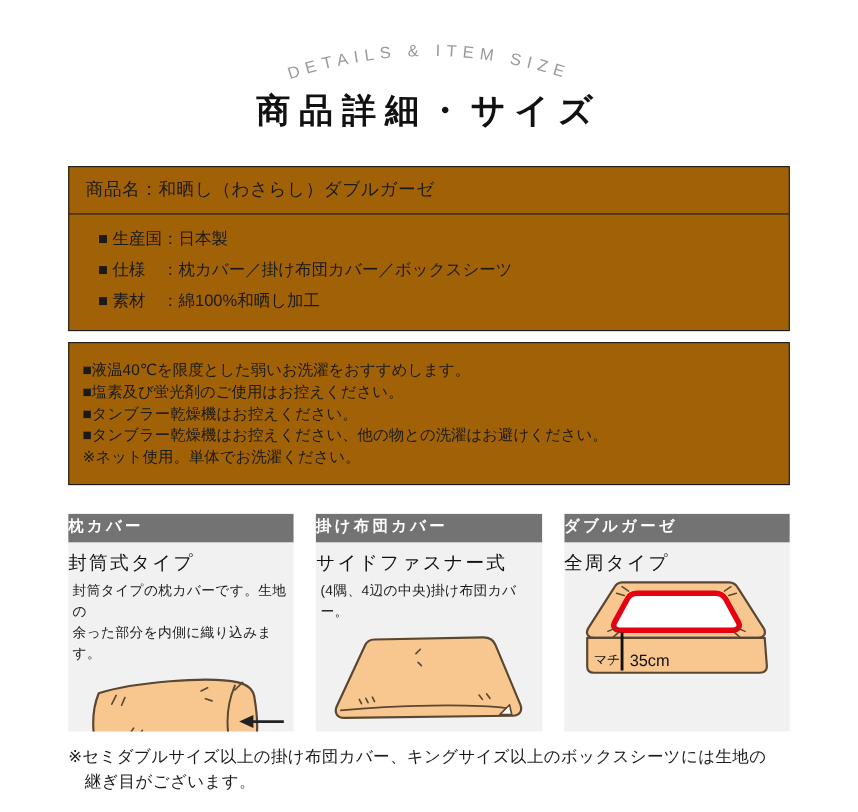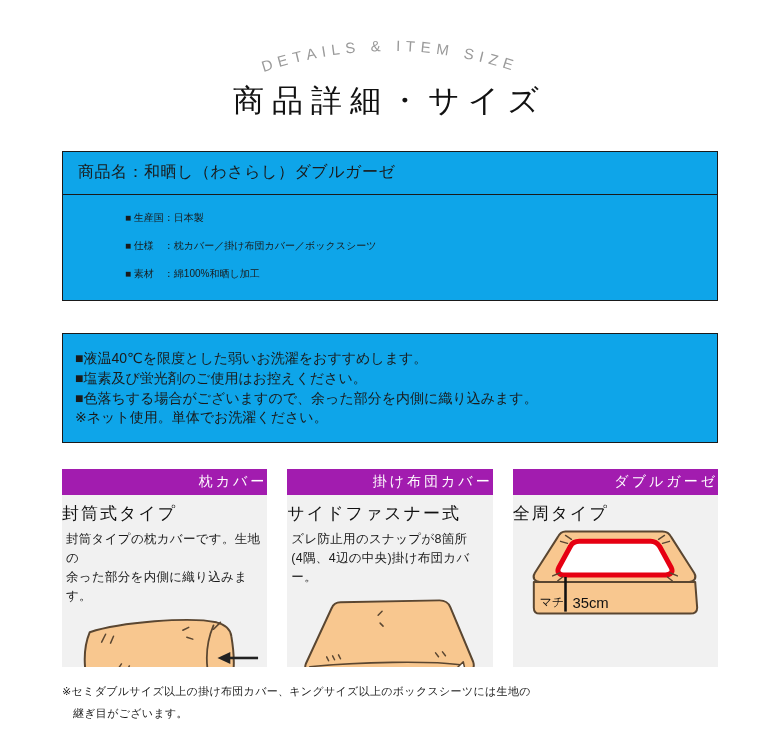--- a/index.html
+++ b/index.html
@@ -11,63 +11,63 @@
     background: #ffffff;
     overflow: hidden;
     font-family: "Liberation Sans", "DejaVu Sans", sans-serif;
     color: #1a1a1a;
   }
   
   .hdr { text-align: center; padding-top: 6px; }
   .arch-svg { display: block; margin: 0 auto; }
   .page-title {
     font-family: "Liberation Serif", "DejaVu Serif", serif;
-    font-weight: normal;
+    font-weight: bold;
     font-size: 31px;
     letter-spacing: 8px;
     line-height: 36px;
     margin-top: 3px;
     color: #111;
   }
   
   .content { width: 656px; margin: 0 auto; }
-  .box { border: 1px solid #1a1a1a; background: #0ea5e9; }
+  .box { border: 1px solid #1a1a1a; background: #a16207; }
   .product-box { margin-top: 32px; }
   .box-header {
     font-size: 16px;
     letter-spacing: 0.5px;
     padding: 10px 15px 11px;
     border-bottom: 1px solid #1a1a1a;
   }
   .spec-list { list-style: none; padding: 9px 15px 12px 26px; }
-  .spec-list li { font-size: 10px; line-height: 28px; white-space: pre; margin-left: 36px; }
-  .care-box { margin-top: 32px; padding: 15px 15px 14px 12px; }
+  .spec-list li { font-size: 15px; line-height: 28px; white-space: pre; }
+  .care-box { margin-top: 10px; padding: 15px 15px 14px 12px; }
   .care-box p { font-size: 14px; line-height: 19.8px; }
   
   .columns { display: flex; gap: 20px; margin-top: 26px; }
   .col { flex: 1; background: #f1f1f1; height: 198px; overflow: hidden; }
   .ribbon {
-    background: #a21caf; color: #ffffff;
+    background: #737373; color: #ffffff;
     font-family: "Liberation Serif", "DejaVu Serif", serif;
     font-size: 14px; letter-spacing: 3px;
-    text-align: right; height: 26px; line-height: 26px;
+    text-align: left; height: 26px; line-height: 26px; font-weight: bold;
   }
   .subtitle {
     font-family: "Liberation Serif", "DejaVu Serif", serif;
     font-weight: normal;
     font-size: 17px; letter-spacing: 2px;
     margin-top: 8px; line-height: 22px;
     color: #111;
   }
   .desc { text-align: left; margin: 5px 4px 2px; }
   .desc div { font-size: 12.5px; line-height: 19px; letter-spacing: 0.3px; }
   .illus { display: block; margin: 0 auto; }
   
   .footer-note { width: 672px; margin: 13px auto 0; }
-  .footer-note div { font-size: 11px; line-height: 22px; letter-spacing: 0.3px; }
+  .footer-note div { font-size: 15px; line-height: 22px; letter-spacing: 0.3px; }
   .footer-note .indent { padding-left: 1em; }
 </style>
 </head>
 <body>
 
 <div class="page">
 
   <div class="hdr">
     <svg class="arch-svg" width="780" height="74" viewBox="0 0 780 74">
       <path id="arcPath" d="M 252 70 Q 390 20 528 70" fill="none" stroke="none"></path>
@@ -85,21 +85,22 @@
       <ul class="spec-list">
         <li>■ 生産国：日本製</li>
         <li>■ 仕様　：枕カバー／掛け布団カバー／ボックスシーツ</li>
         <li>■ 素材　：綿100%和晒し加工</li>
       </ul>
     </section>
 
     <section class="box care-box">
       <p>■液温40℃を限度とした弱いお洗濯をおすすめします。</p>
       <p>■塩素及び蛍光剤のご使用はお控えください。</p>
-      <p>■色落ちする場合がございますので、余った部分を内側に織り込みます。</p>
+      <p>■タンブラー乾燥機はお控えください。</p>
+      <p>■タンブラー乾燥機はお控えください、他の物との洗濯はお避けください。</p>
       <p>※ネット使用。単体でお洗濯ください。</p>
     </section>
 
     <section class="columns">
 
       <div class="col">
         <div class="ribbon">枕カバー</div>
         <div class="subtitle">封筒式タイプ</div>
         <div class="desc">
           <div>封筒タイプの枕カバーです。生地の</div>
@@ -112,21 +113,20 @@
           <path d="M 40 26 L 36 34 M 48 28 L 45 35 M 118 22 l 6 -3 M 122 29 l 6 2 M 56 56 L 48 68 M 64 58 L 60 66 M 112 76 l 3 6 M 119 75 l 3 6 M 126 74 l 3 6" fill="none" stroke="#5a4631" stroke-width="1.5" stroke-linecap="round"></path>
           <line x1="194" y1="50" x2="163" y2="50" stroke="#222" stroke-width="2.6"></line>
           <polygon points="153,50 166,44 166,56" fill="#222"></polygon>
         </svg>
       </div>
 
       <div class="col">
         <div class="ribbon">掛け布団カバー</div>
         <div class="subtitle">サイドファスナー式</div>
         <div class="desc">
-          <div>ズレ防止用のスナップが8箇所</div>
           <div>(4隅、4辺の中央)掛け布団カバー。</div>
         </div>
         <svg class="illus" width="198" height="96" viewBox="0 0 200 96">
           <path d="M 50 13 L 150 11 C 155 11 159 13 161 18 L 184 73 C 186 79 183 83 177 83 L 22 85 C 16 85 13 81 15 75 L 41 19 C 43 14 46 13 50 13 Z" fill="#f8c78f" stroke="#5a4631" stroke-width="2" stroke-linejoin="round"></path>
           <path d="M 19 78 C 70 73 140 72 171 76" fill="none" stroke="#5a4631" stroke-width="1.6" stroke-linecap="round"></path>
           <path d="M 165 82 L 174 73 L 176 82 Z" fill="#ffffff" stroke="#5a4631" stroke-width="1.5" stroke-linejoin="round"></path>
           <path d="M 88 26 l 4 -4 M 90 34 l 3 3 M 36 68 l 2 4 M 42 67 l 2 4 M 48 66 l 2 4 M 146 64 l 3 4 M 153 63 l 3 4" fill="none" stroke="#5a4631" stroke-width="1.5" stroke-linecap="round"></path>
         </svg>
       </div>
 

